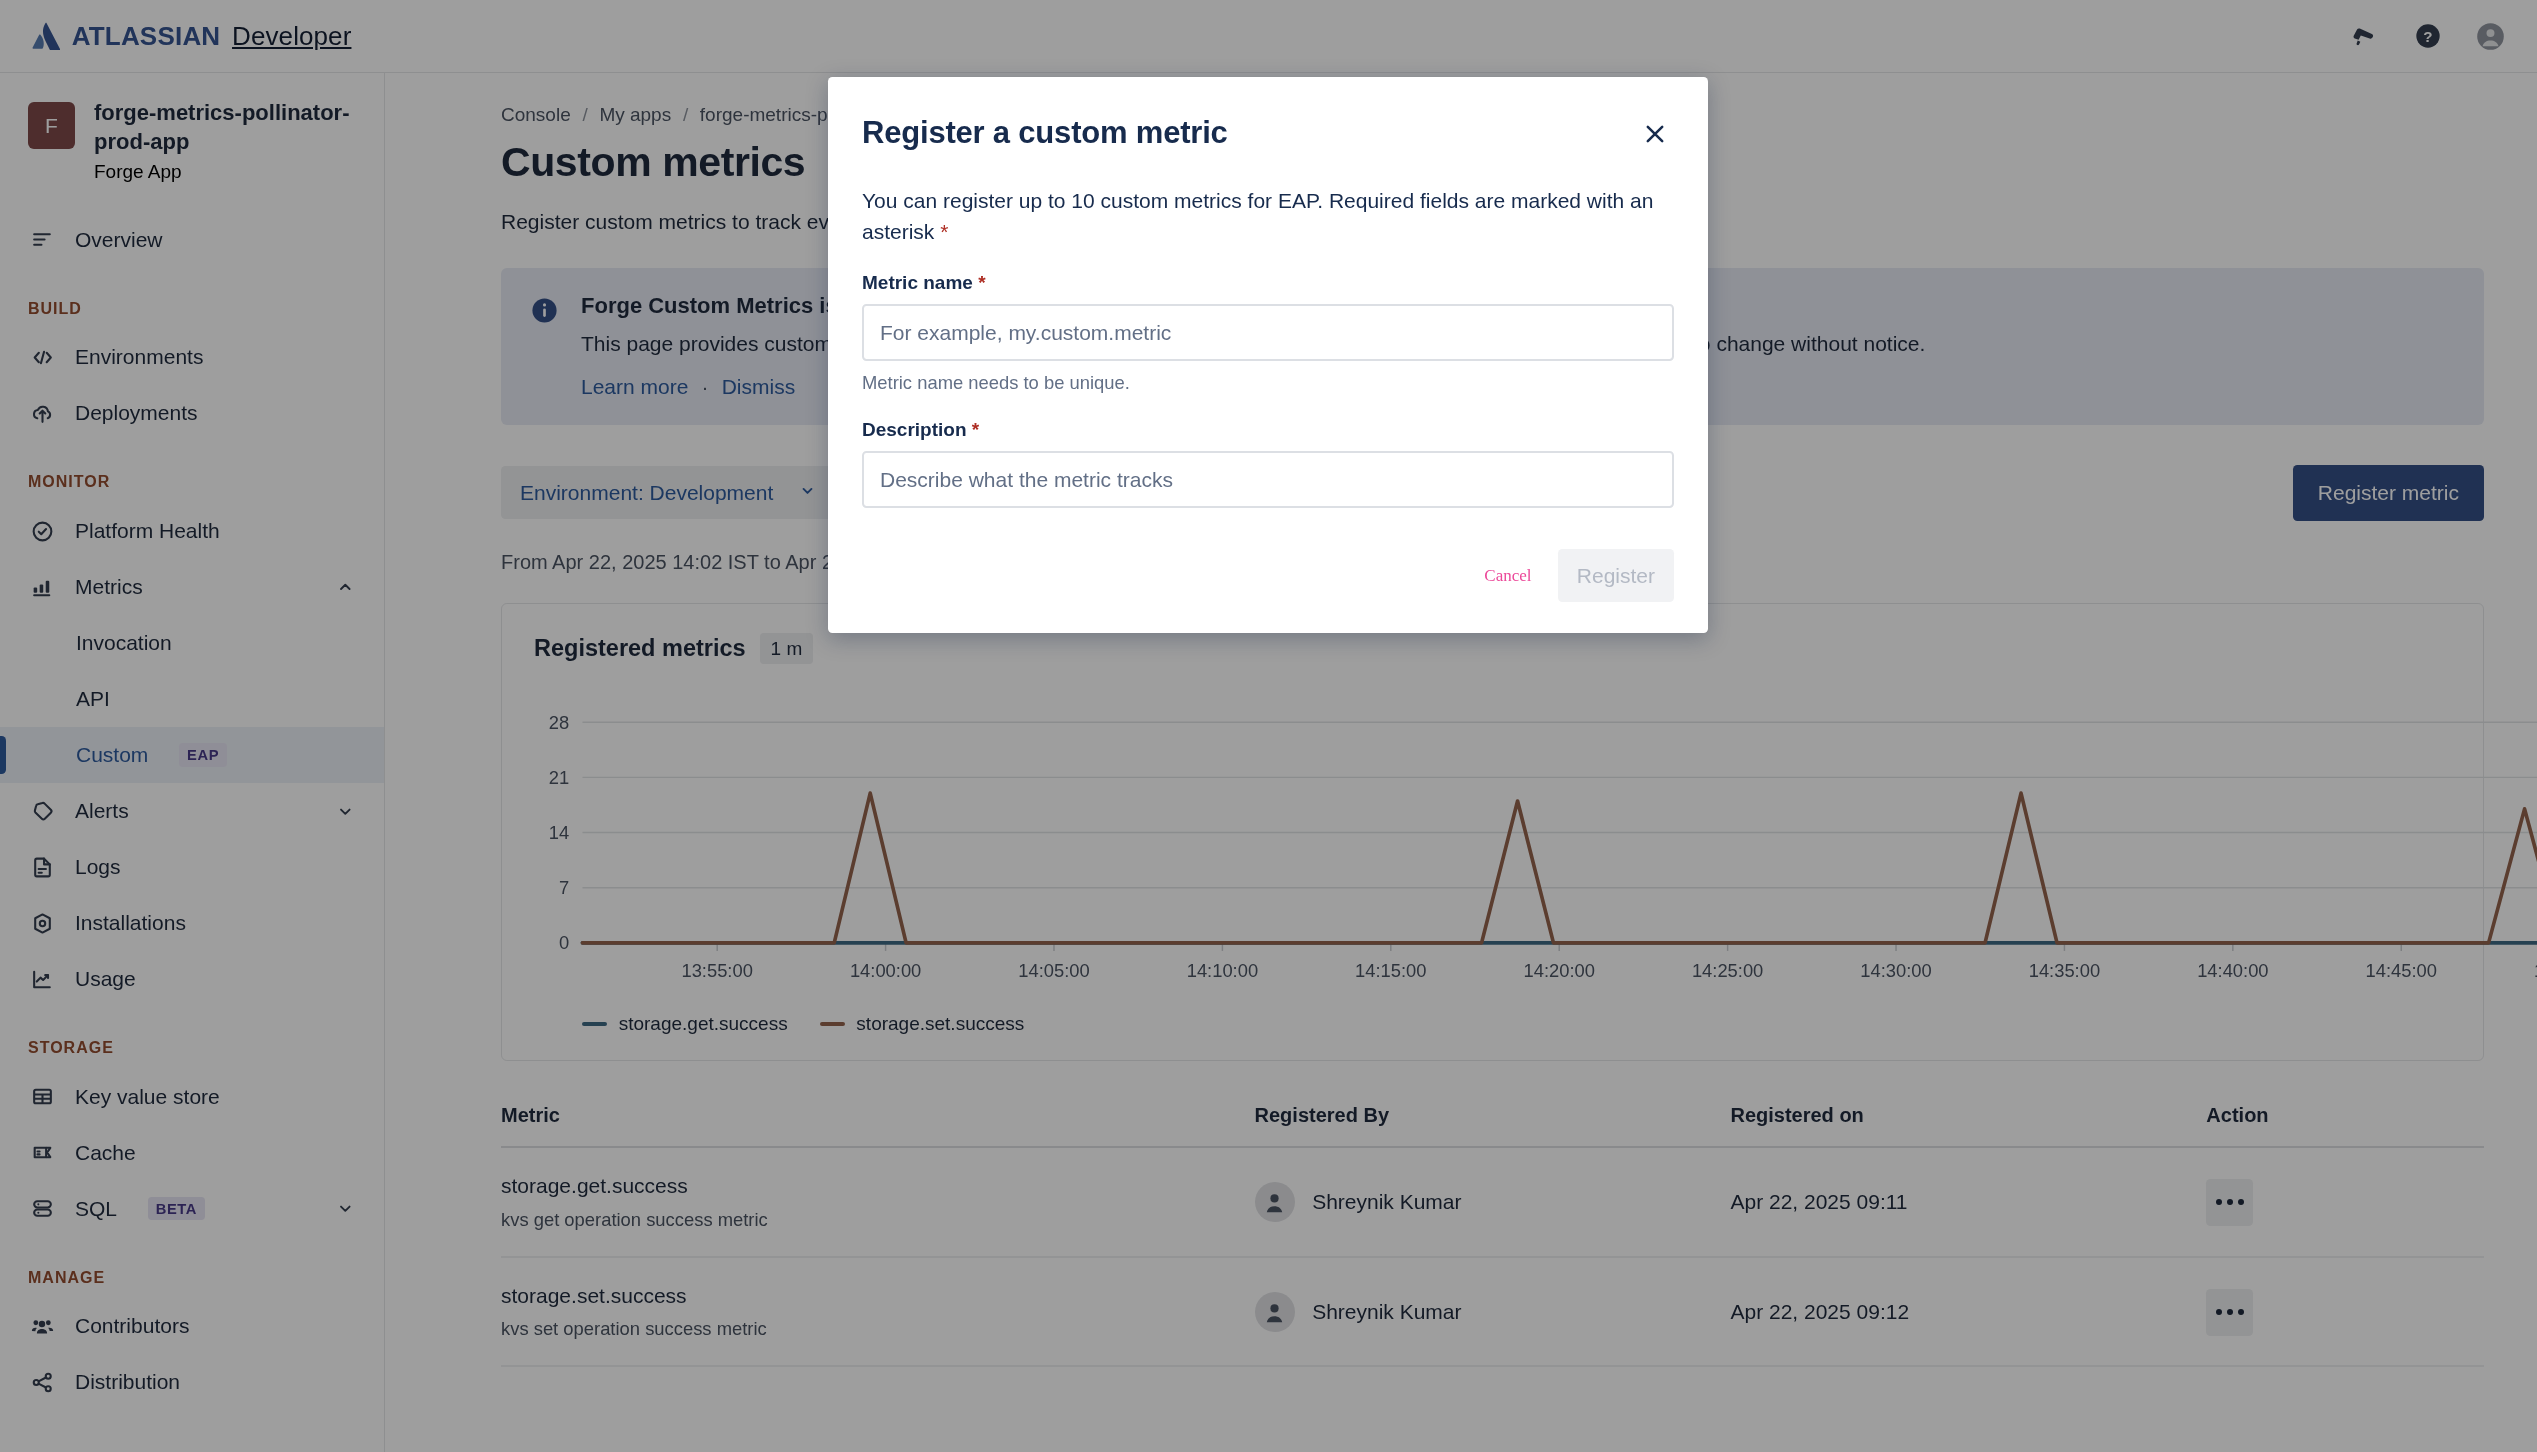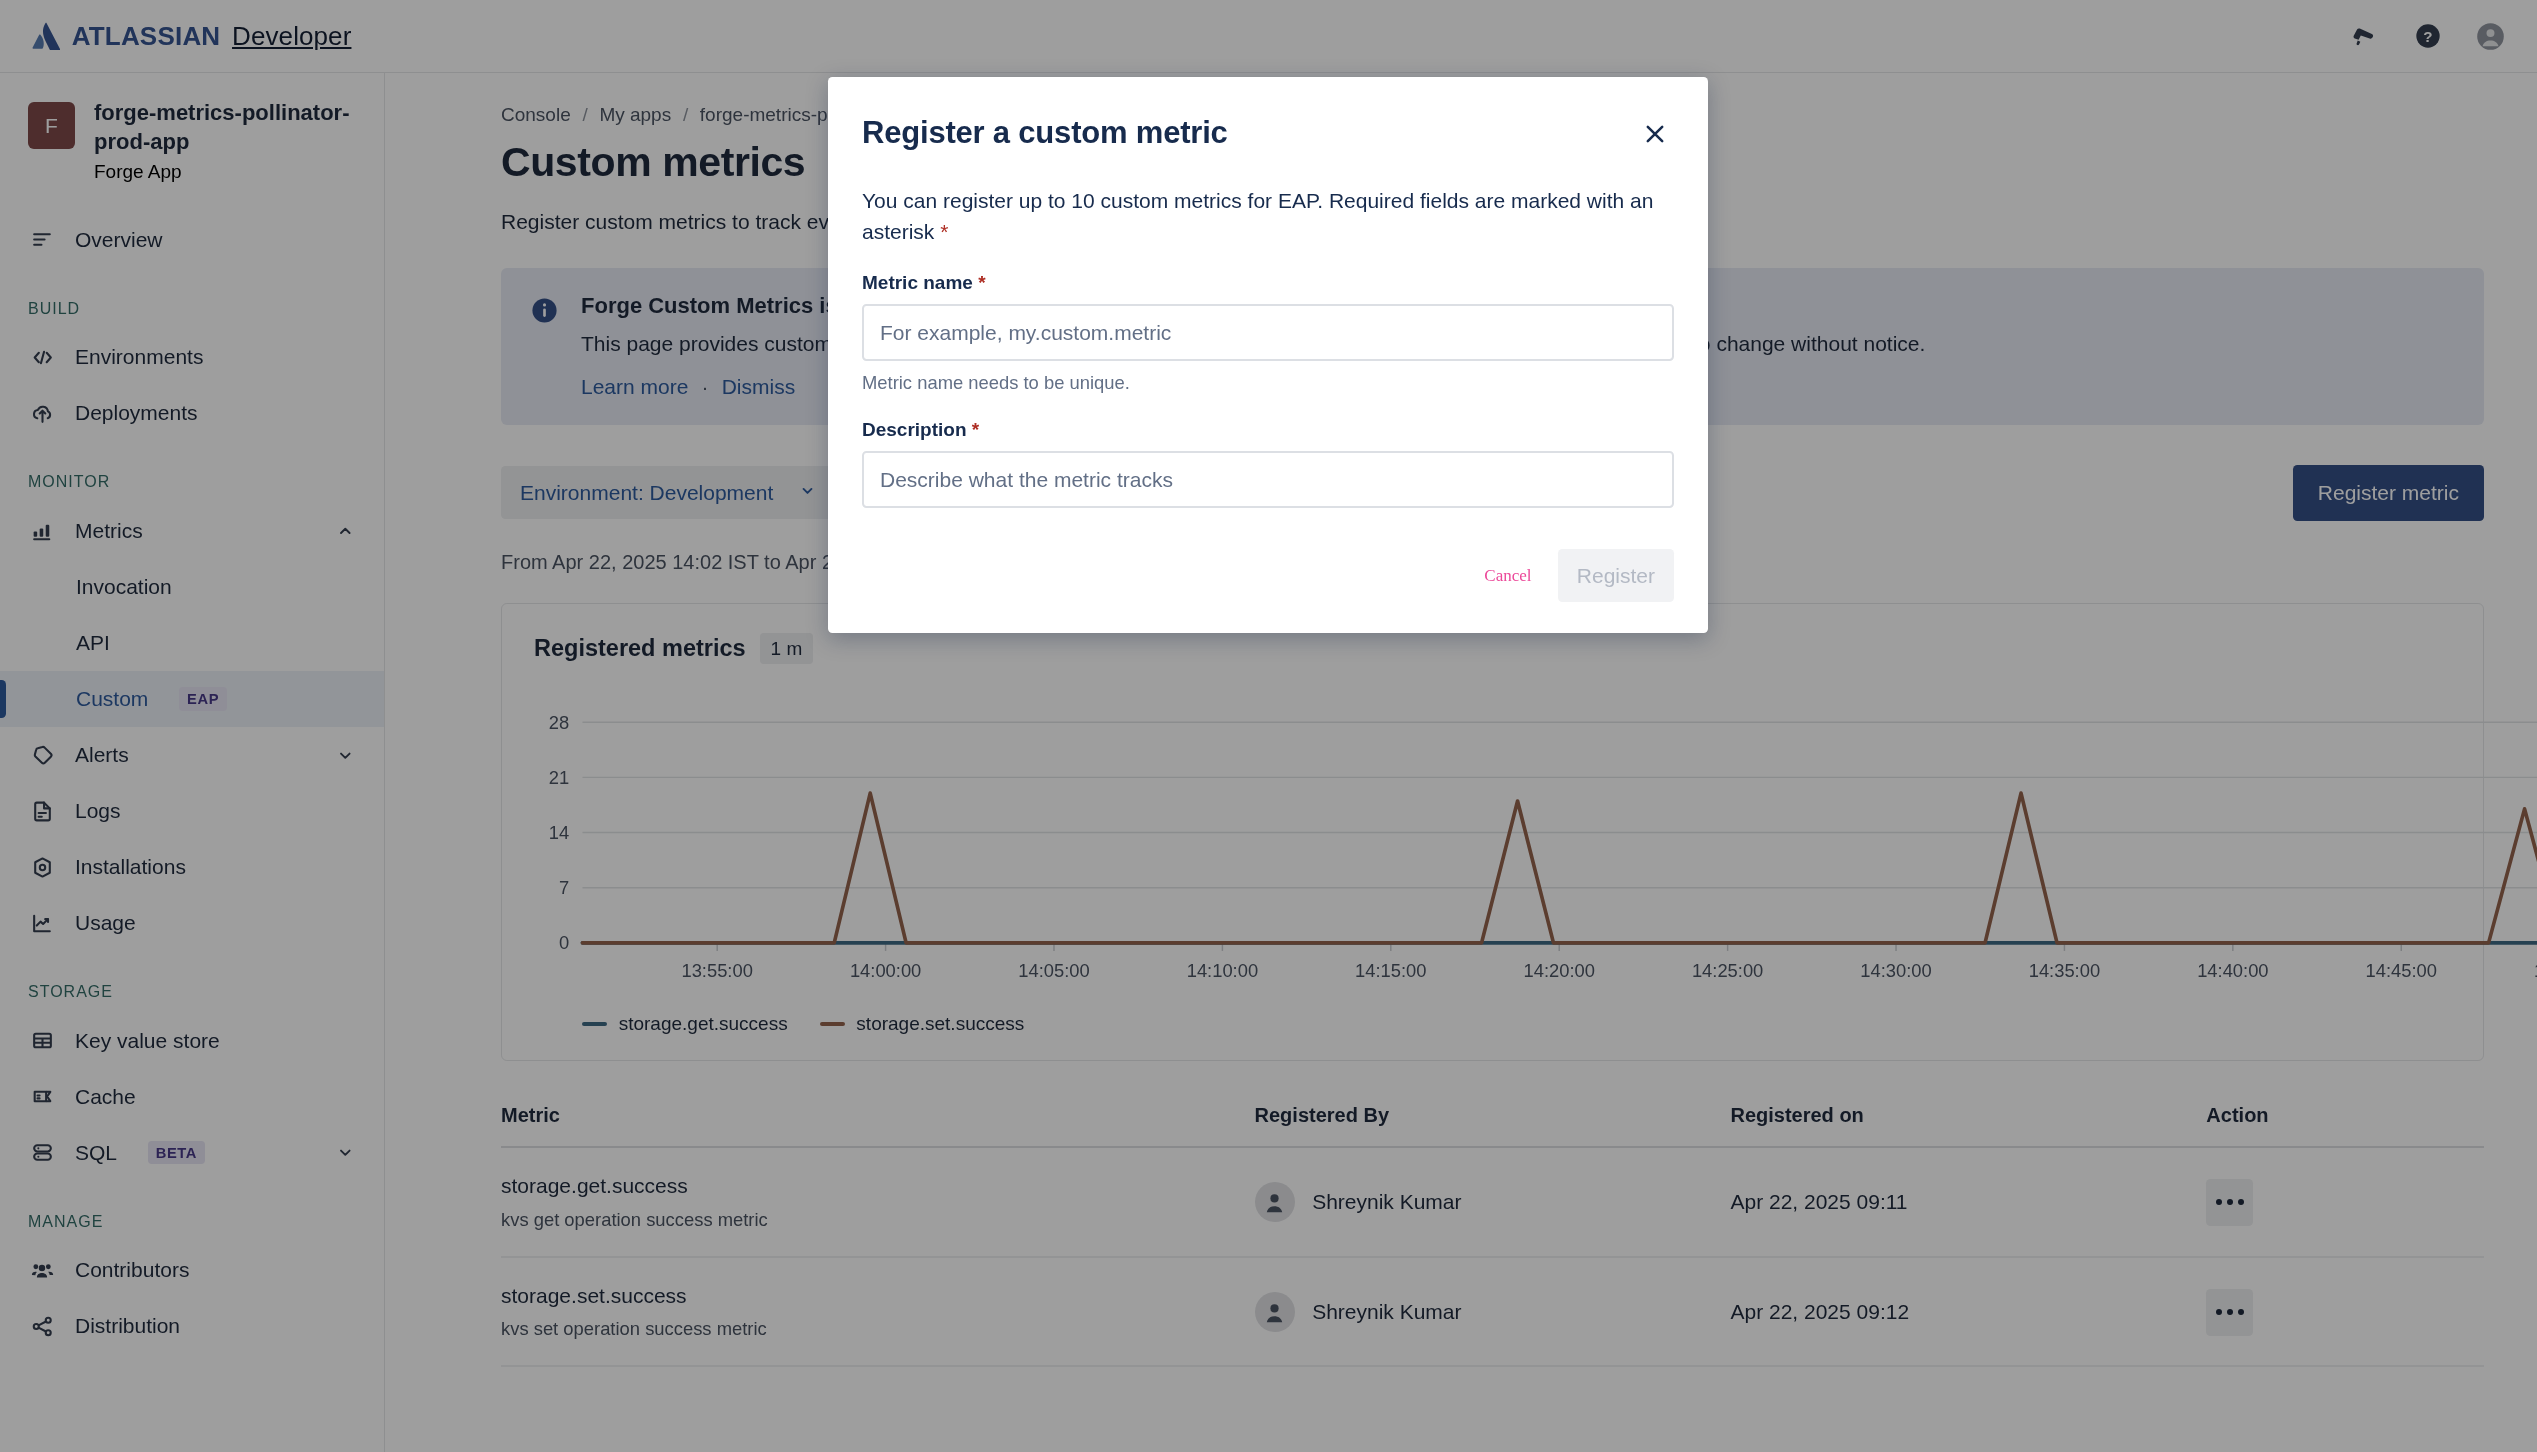--- a/index.html
+++ b/index.html
@@ -52,21 +52,21 @@
     display: flex; align-items: center; justify-content: center;
     font-size: 21px; font-weight: 500; flex: 0 0 47px;
     margin-top: 2.9px;
   }
   .app-meta { min-width: 0; }
   .app-name { font-size: 22px; font-weight: 700; color: #172b4d; line-height: 1.28; }
   .app-type { font-size: 19px; color: #000000; margin-top: 5px; }
 
   .nav { margin-top: 29px; }
   .nav-section {
-    font-size: 16px; font-weight: 400; color: #0f766e;
+    font-size: 16px; font-weight: 700; color: #c2410c;
     letter-spacing: 1px; padding: 0 28px; margin: 32px 0 11.7px 0;
   }
   .nav-item {
     display: flex; align-items: center; gap: 19px;
     height: 56px; padding: 0 28px;
     font-size: 21px; color: #172b4d; cursor: pointer;
     position: relative;
   }
   .nav-item .nav-ico { width: 28px; height: 28px; flex: 0 0 28px; display:flex; align-items:center; justify-content:center; }
   .nav-item.sub { padding-left: 76px; }
@@ -286,20 +286,29 @@
             <svg width="25" height="25" viewBox="0 0 24 24" stroke="#2c3e5d" stroke-width="2" stroke-linecap="round" stroke-linejoin="round" fill="none">
               <path d="M7 16.5a4 4 0 0 1 .6-7.9 5 5 0 0 1 9.6 1.4 3.5 3.5 0 0 1-.2 6.5"></path>
               <path d="M12 20V9.5M9.3 12 12 9.3l2.7 2.7"></path>
             </svg>
           </span>
           <span class="nav-label">Deployments</span>
         </div>
 
         <div class="nav-section">MONITOR</div>
 
+        <div class="nav-item">
+          <span class="nav-ico">
+            <svg width="25" height="25" viewBox="0 0 24 24" stroke="#2c3e5d" stroke-width="2" stroke-linecap="round" stroke-linejoin="round" fill="none">
+              <circle cx="12" cy="12" r="8.5"></circle>
+                <path d="m8.4 12.2 2.4 2.4 4.6-5"></path>
+            </svg>
+          </span>
+          <span class="nav-label">Platform Health</span>
+        </div>
 
         <div class="nav-item">
           <span class="nav-ico">
             <svg width="25" height="25" viewBox="0 0 24 24" fill="#2c3e5d">
               <rect x="3.5" y="12" width="3.4" height="5" rx="1"></rect>
               <rect x="9.3" y="9" width="3.4" height="8" rx="1"></rect>
               <rect x="15.1" y="5.5" width="3.4" height="11.5" rx="1"></rect>
               <rect x="3" y="18.4" width="16.5" height="2" rx="1"></rect>
             </svg>
           </span>

